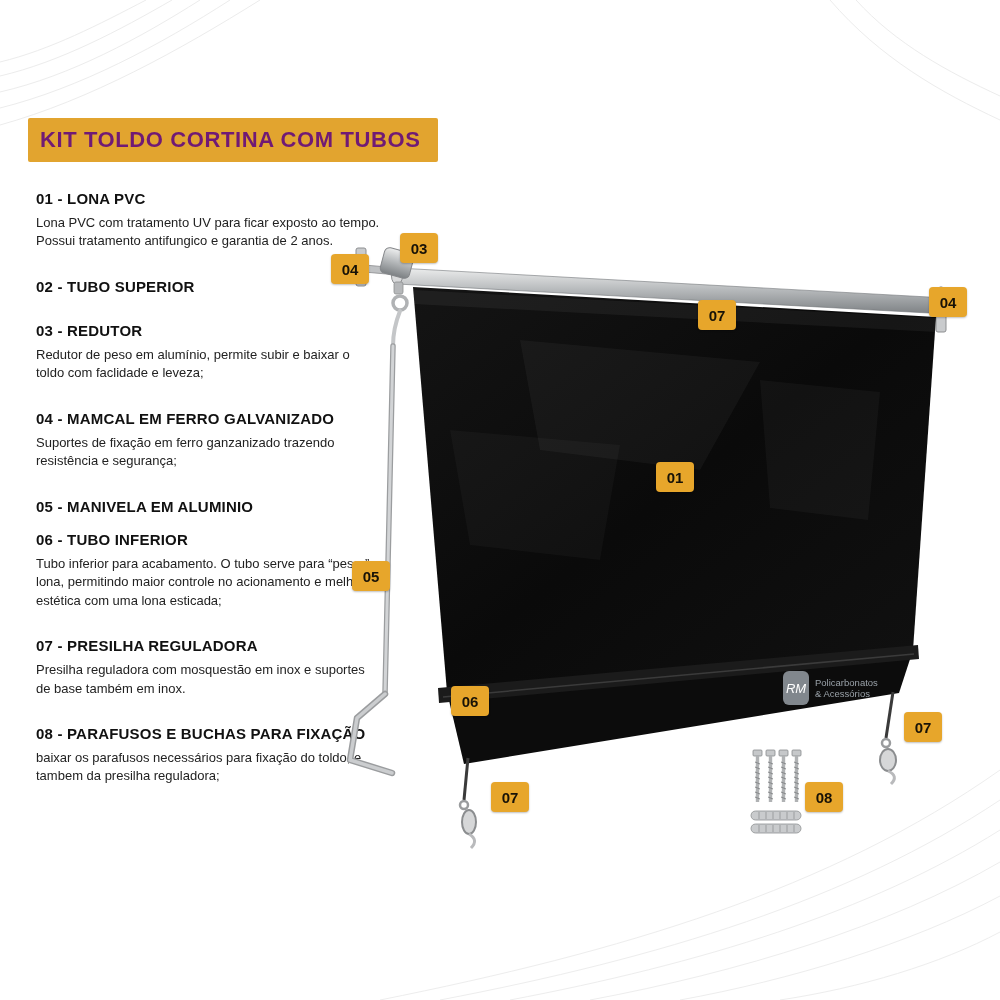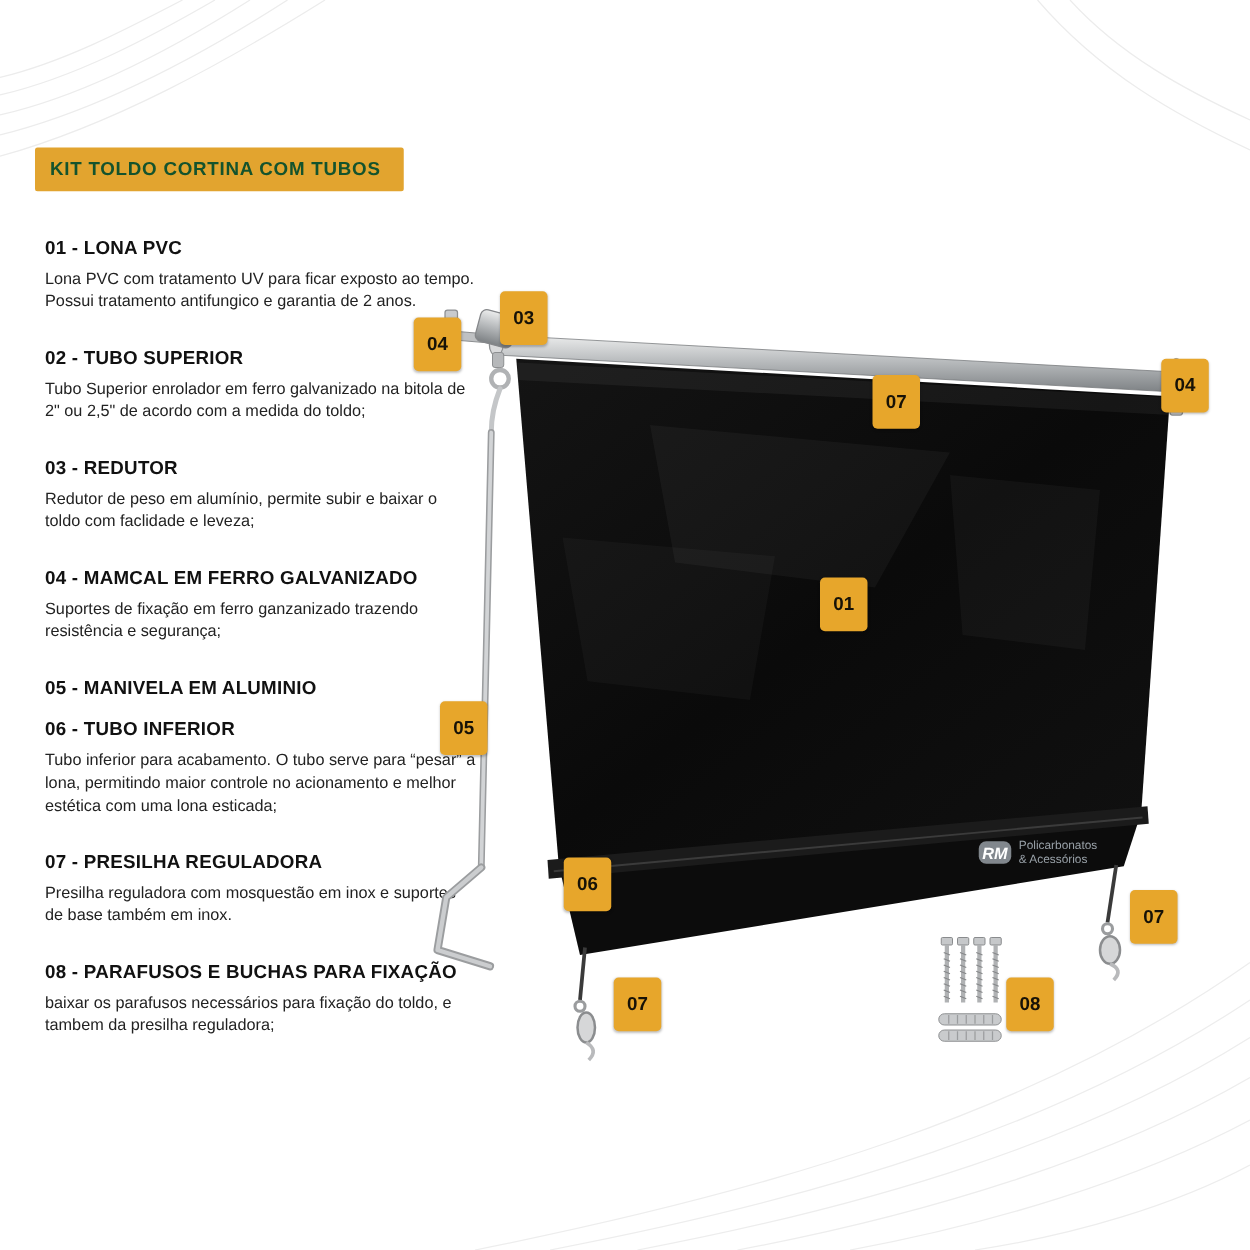--- a/index.html
+++ b/index.html
@@ -7,60 +7,60 @@
     width:1000px;height:1000px;position:relative;overflow:hidden;
     background:#ffffff;
     font-family:"Liberation Sans",sans-serif;
     color:#1b1b1b;
   }
   .deco{position:absolute;left:0;top:0;width:1000px;height:1000px;pointer-events:none;}
 
   
   .title-banner{
     position:absolute;left:28px;top:118px;
-    background:#E2A42F;color:#14532d;
-    font-size:15px;font-weight:bold;letter-spacing:.6px;
+    background:#E2A42F;color:#701a75;
+    font-size:22px;font-weight:bold;letter-spacing:.6px;
     padding:9px 18px 9px 12px;border-radius:2px;
     white-space:nowrap;
   }
 
   
   .parts{position:absolute;left:36px;top:190px;width:345px;}
   .part{margin-bottom:27px;}
   .part h3{margin:0 0 7px;font-size:15px;font-weight:bold;color:#111;letter-spacing:.2px;}
   .part p{margin:0;font-size:13px;line-height:1.42;color:#222;}
   .part.tight{margin-bottom:16px;}
 
   
   .illustration{position:absolute;left:0;top:0;width:1000px;height:1000px;}
 
   
   .badge{
-    position:absolute;width:38px;height:43px;border-radius:4px;
+    position:absolute;width:38px;height:30px;border-radius:4px;
     background:#E7A62B;color:#171207;
     display:flex;align-items:center;justify-content:center;
     font-size:15px;font-weight:bold;
     box-shadow:0 1px 2px rgba(0,0,0,.25);
   }
   .b-03{left:400px;top:233px;}
   .b-04l{left:331px;top:254px;}
   .b-02{left:698px;top:300px;}
   .b-04r{left:929px;top:287px;}
   .b-01{left:656px;top:434px;margin-top:28px;}
   .b-05{left:352px;top:561px;}
   .b-06{left:451px;top:686px;}
   .b-07b{left:491px;top:782px;}
   .b-08{left:805px;top:782px;}
   .b-07r{left:904px;top:712px;}
 
   
   .watermark{position:absolute;left:783px;top:671px;display:flex;align-items:center;gap:6px;}
   .watermark .logo{
-    width:26px;height:18px;border-radius:6px;background:rgba(150,158,165,.85);
-    color:#ffffff;font-weight:bold;font-style:italic;font-size:13px;
+    width:26px;height:34px;border-radius:6px;background:rgba(150,158,165,.85);
+    color:#ffffff;font-weight:normal;font-style:italic;font-size:13px;
     display:flex;align-items:center;justify-content:center;
   }
   .watermark .wm-text{font-size:9.5px;line-height:1.2;color:#99a1a8;}
 </style>
 </head>
 <body>
 
 <svg class="deco" viewBox="0 0 1000 1000" aria-hidden="true">
   <g fill="none" stroke="#ececec" stroke-width="1">
     <path d="M 260 0 C 180 50 90 100 0 125"></path>
@@ -83,21 +83,20 @@
 
 <div class="title-banner">KIT TOLDO CORTINA COM TUBOS</div>
 
 <div class="parts">
   <div class="part">
     <h3>01 - LONA PVC</h3>
     <p>Lona PVC com tratamento UV para ficar exposto ao tempo. Possui tratamento antifungico e garantia de 2 anos.</p>
   </div>
   <div class="part">
     <h3>02 - TUBO SUPERIOR</h3>
-    <p>Tubo Superior enrolador em ferro galvanizado na bitola de 2" ou 2,5" de acordo com a medida do toldo;</p>
   </div>
   <div class="part">
     <h3>03 - REDUTOR</h3>
     <p>Redutor de peso em alumínio, permite subir e baixar o toldo com faclidade e leveza;</p>
   </div>
   <div class="part">
     <h3>04 - MAMCAL  EM FERRO GALVANIZADO</h3>
     <p>Suportes de fixação em ferro ganzanizado trazendo resistência e segurança;</p>
   </div>
   <div class="part tight">

